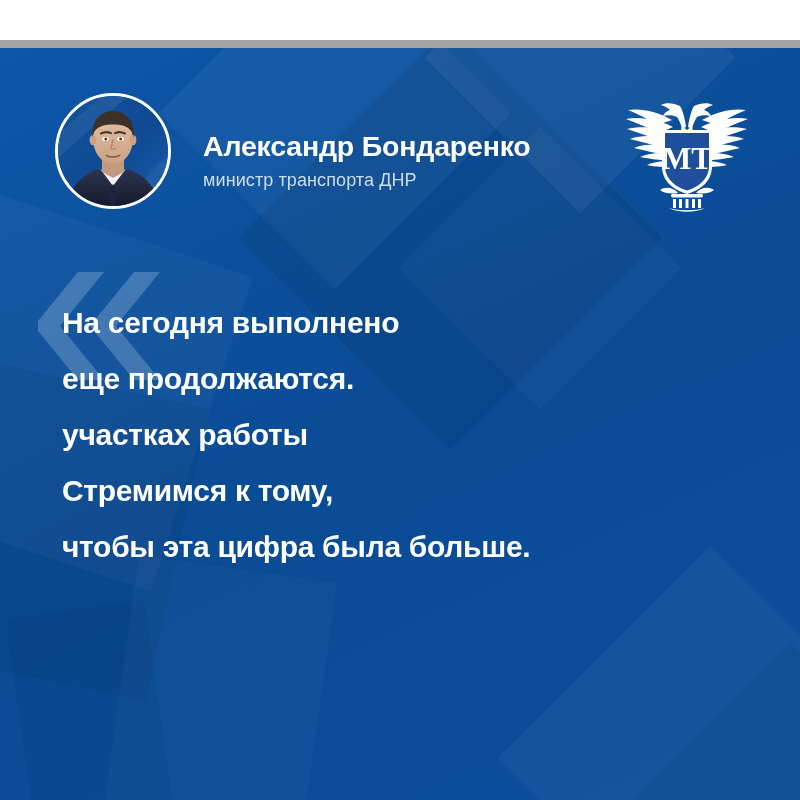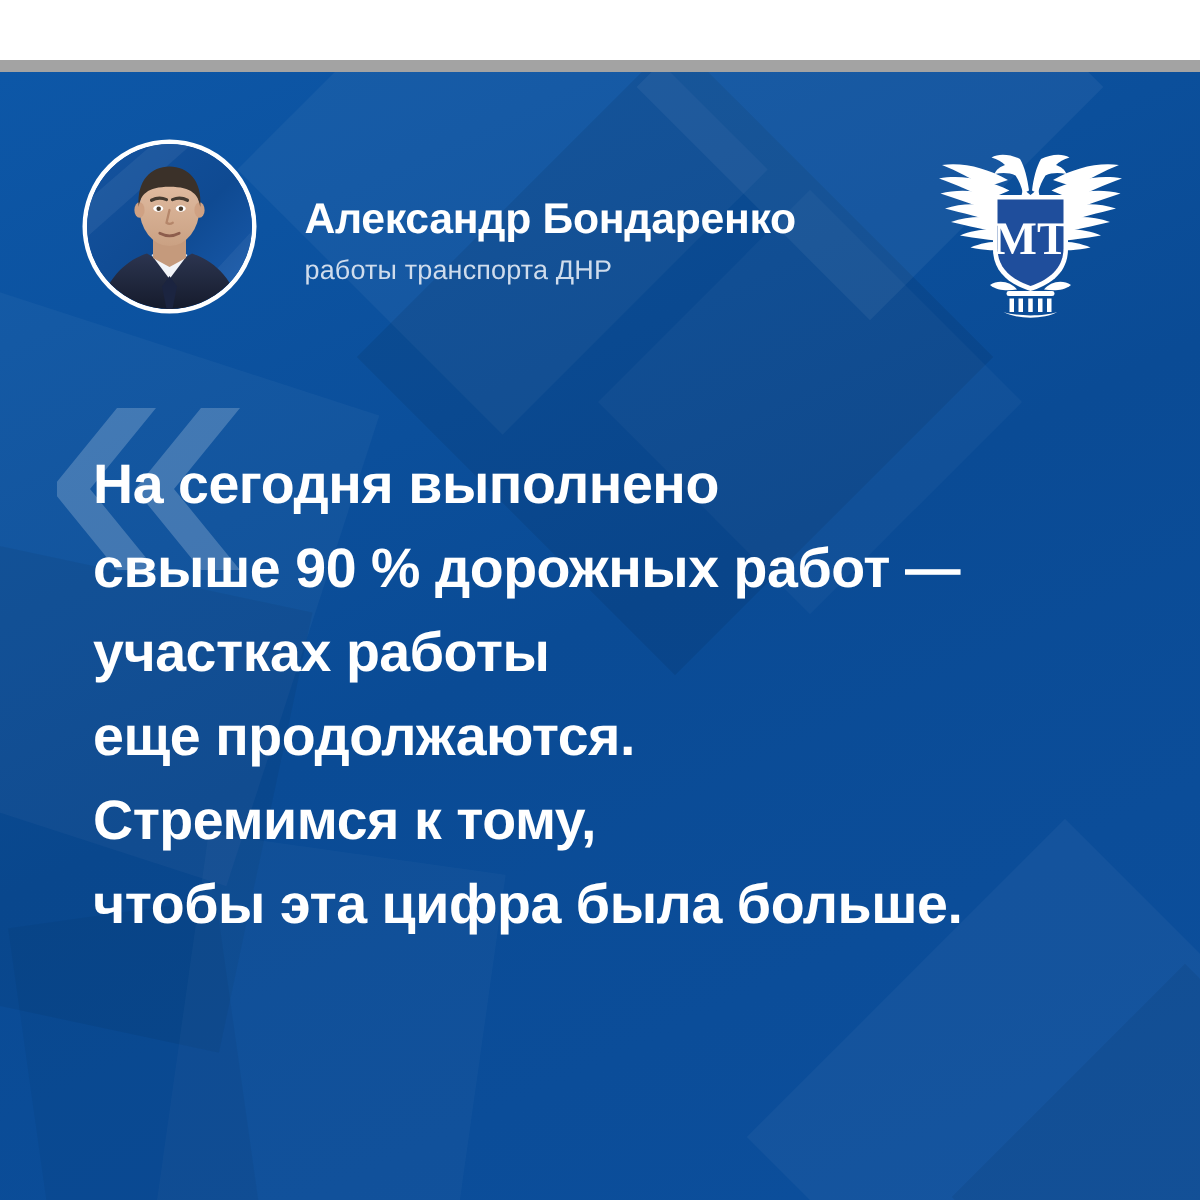--- a/index.html
+++ b/index.html
@@ -159,21 +159,21 @@
 
   
   .quote-block {
     position: absolute;
     left: 62px;
     top: 247px;
     width: 712px;
   }
   .quote-line {
     color: #ffffff;
-    font-size: 37px;
+    font-size: 30px;
     font-weight: bold;
     line-height: 56px;
     letter-spacing: -0.3px;
     white-space: nowrap;
   }
 </style>
 </head>
 <body>
 
 <div class="card">
@@ -240,21 +240,21 @@
 
             <path d="M55 44 L53 52.5 q2 1.4 4.2 0" stroke="#b5866a" stroke-width="1.5" fill="none" stroke-linecap="round"></path>
 
             <path d="M48.5 59.5 q6.5 3.4 13 0" stroke="#8d5d4c" stroke-width="1.8" fill="none" stroke-linecap="round"></path>
           </svg>
         </div>
       </div>
 
       <div class="person-name">Александр Бондаренко</div>
 
-      <div class="person-role">работы транспорта ДНР</div>
+      <div class="person-role">министр транспорта ДНР</div>
 
       <div class="emblem">
         <svg viewBox="0 0 142 128" width="142" height="128">
           <g fill="#ffffff">
 
             <g>
               <path d="M56 30 C42 22 26 18 12 20 C22 24 32 29 41 35 Z"></path>
               <path d="M57 37 C43 30 25 26 10 29 C21 33 33 38 43 43 Z"></path>
               <path d="M58 44 C44 38 26 35 11 39 C23 43 35 47 45 51 Z"></path>
               <path d="M59 51 C45 46 28 44 14 49 C26 52 38 55 47 58 Z"></path>
@@ -299,21 +299,20 @@
       <svg viewBox="0 0 128 112" width="128" height="112">
         <g fill="#ffffff" opacity="0.22">
           <path d="M40 2 L66 2 L22 56 L66 110 L40 110 L-4 56 Z"></path>
           <path d="M96 2 L122 2 L78 56 L122 110 L96 110 L52 56 Z"></path>
         </g>
       </svg>
     </div>
 
     <div class="quote-block">
       <div class="quote-line">На сегодня выполнено</div>
-      <div class="quote-line">свыше 90 % дорожных работ —</div>
+      <div class="quote-line">еще продолжаются.</div>
       <div class="quote-line">участках работы</div>
-      <div class="quote-line">еще продолжаются.</div>
       <div class="quote-line">Стремимся к тому,</div>
       <div class="quote-line">чтобы эта цифра была больше.</div>
     </div>
 
   </div>
 </div>
 
 </body></html>

